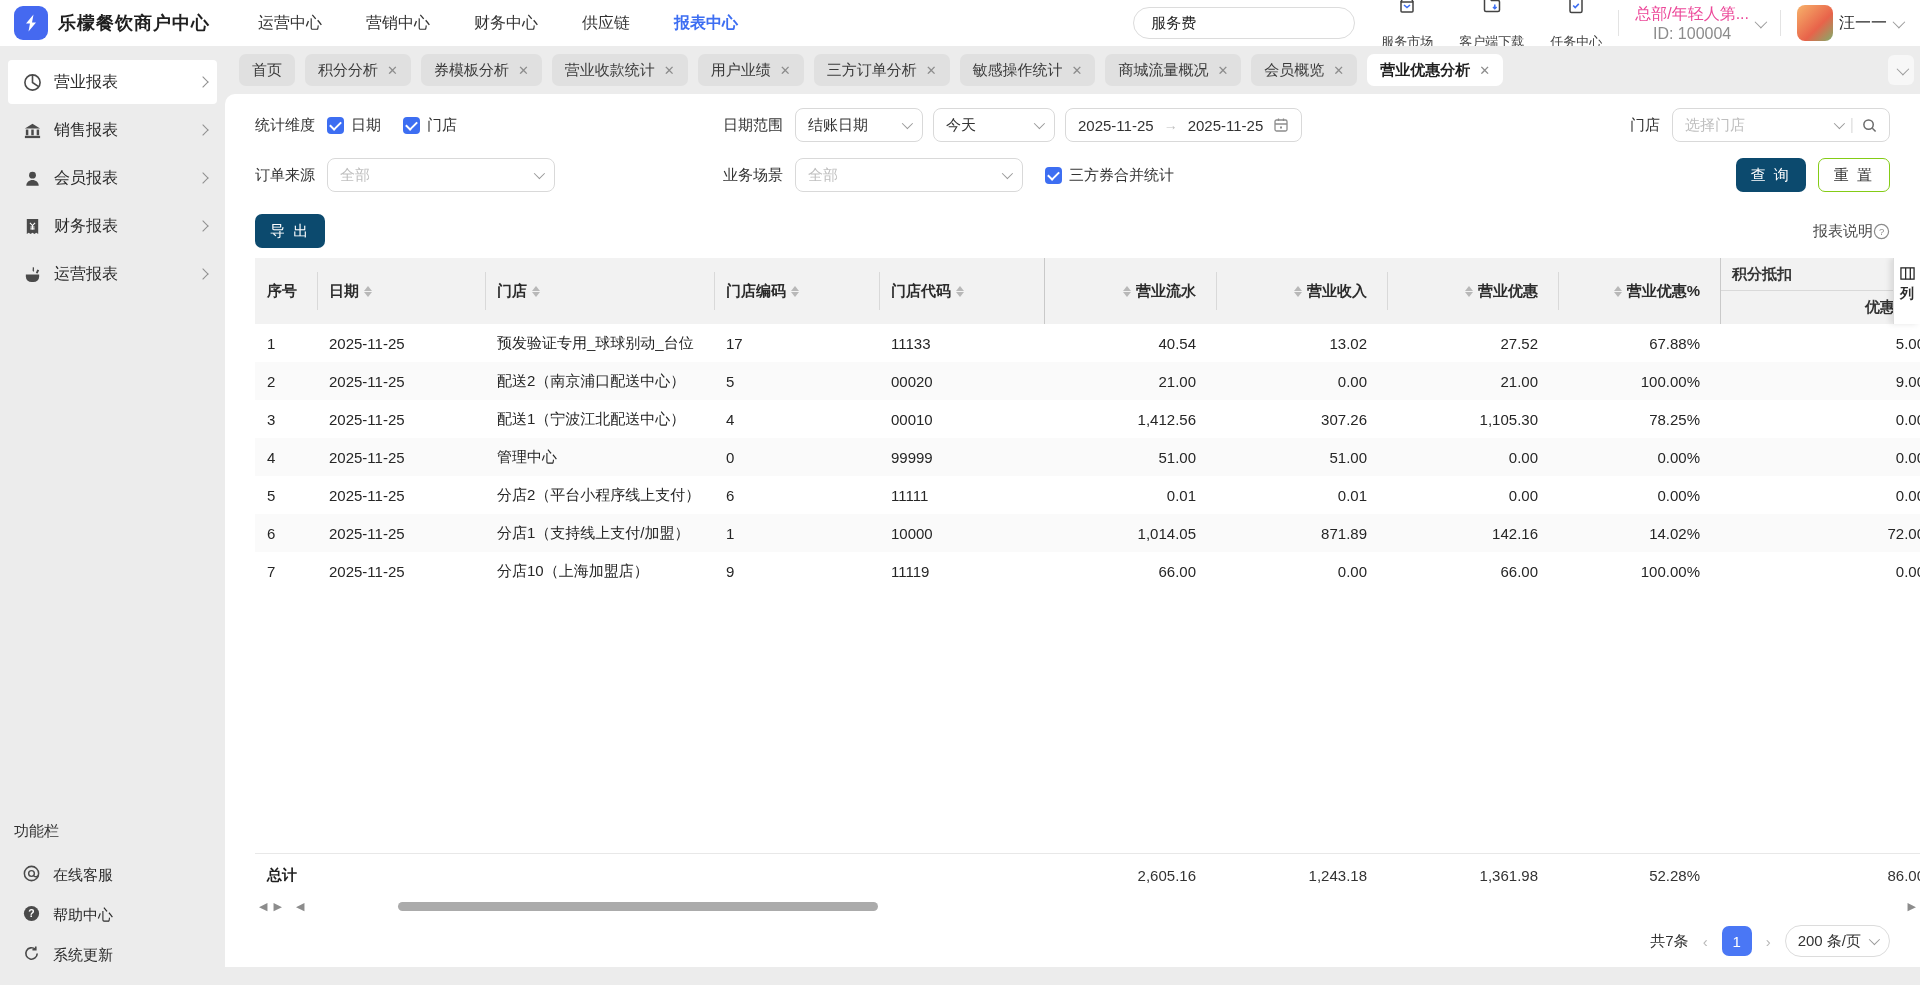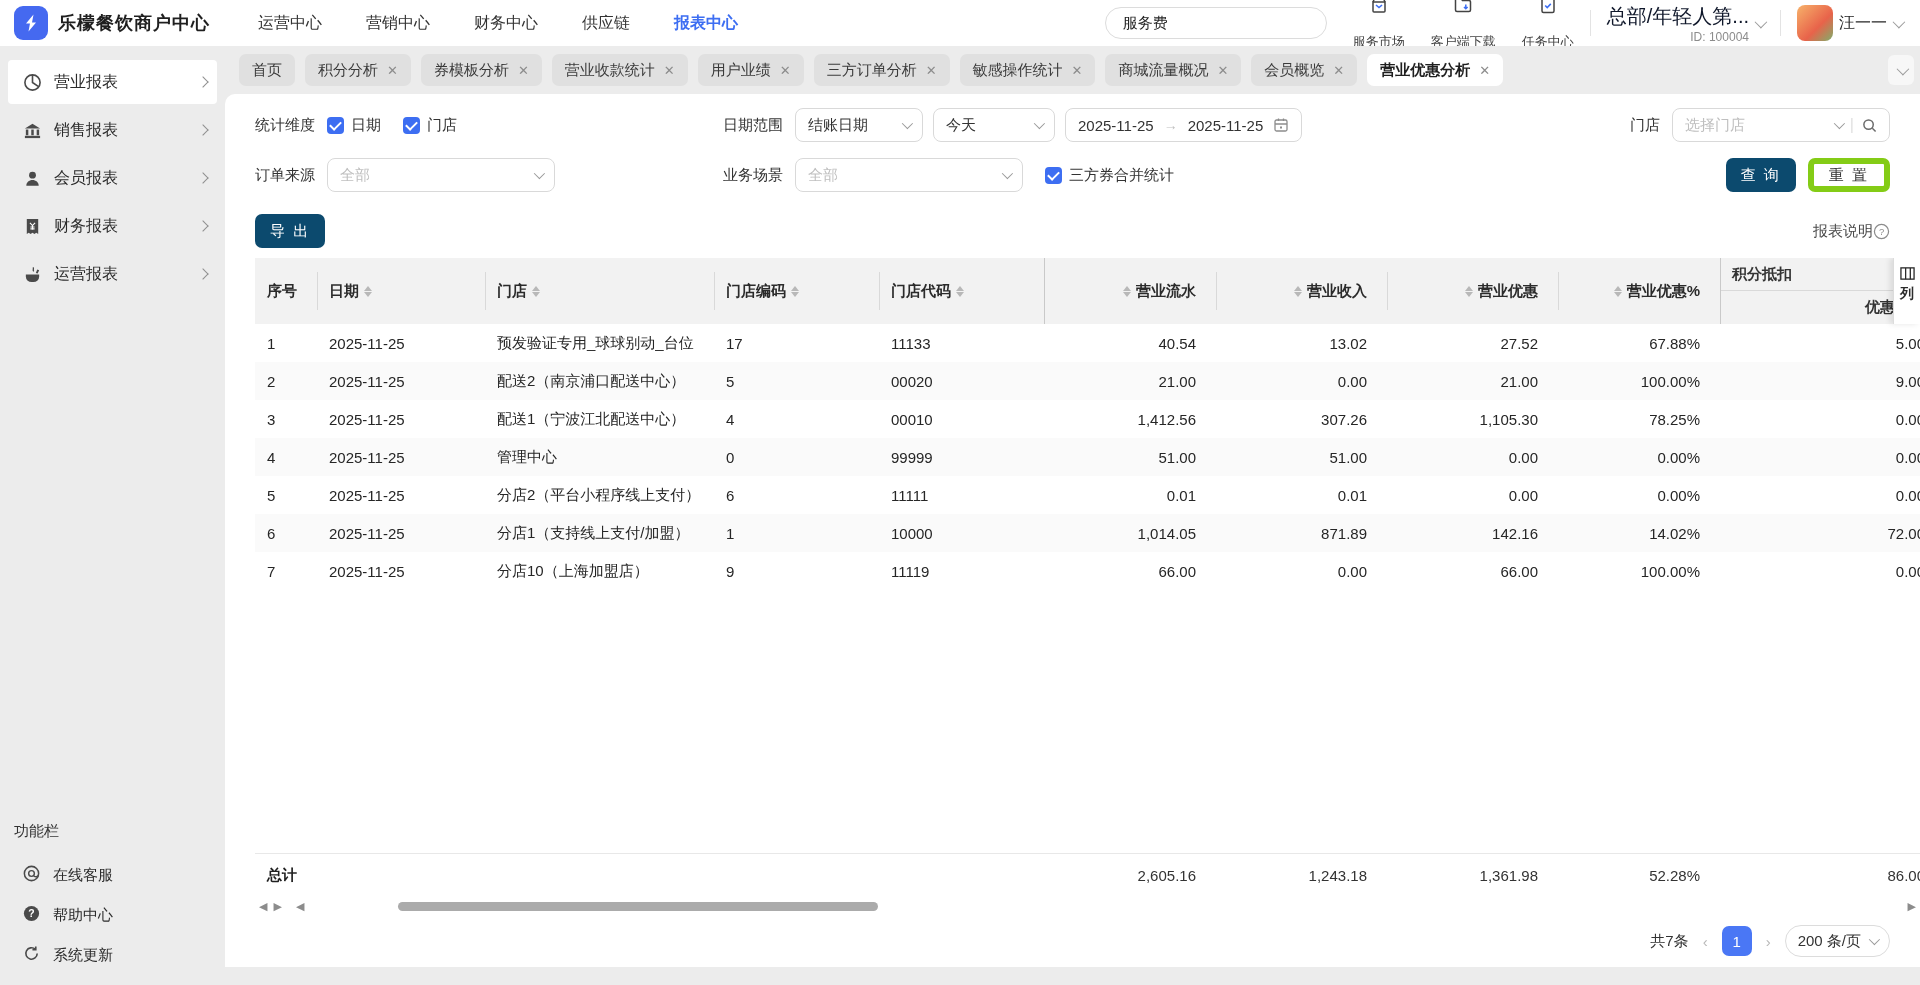--- a/index.html
+++ b/index.html
@@ -14,22 +14,22 @@
   .nav-item { font-size:16px; color:#333; cursor:pointer; white-space:nowrap; }
   .nav-item.active { color:#3d6ef2; font-weight:bold; }
   .top-search { margin-left:auto; width:222px; height:32px; border:1px solid #dcdcdc; border-radius:17px; display:flex; align-items:center; padding:0 10px; gap:7px; }
   .top-search .q { font-size:15px; color:#262626; flex:1; border:none; outline:none; font-family:inherit; }
   .quick-actions { display:flex; gap:26px; margin-left:26px; }
   .qa { display:flex; flex-direction:column; align-items:center; gap:14px; cursor:pointer; }
   .qa .lbl { font-size:13px; color:#434343; white-space:nowrap; }
   .v-div { width:1px; height:26px; background:#e3e3e3; margin:0 16px; }
   .account { display:flex; align-items:center; gap:6px; cursor:pointer; }
   .acct-lines { text-align:center; }
-  .acct-org { font-size:20px; color:#0f172a; white-space:nowrap;text-align:right; }
-  .acct-id { font-size:12px; color:#8c8c8c;text-align:right; }
+  .acct-org { font-size:16px; color:#ec4899; white-space:nowrap;text-align:right; }
+  .acct-id { font-size:16px; color:#8c8c8c; }
   .chev-down { width:9px; height:9px; border-right:1.6px solid #9a9a9a; border-bottom:1.6px solid #9a9a9a; transform:rotate(45deg) translateY(-2px); display:inline-block; }
   .avatar { width:36px; height:36px; border-radius:8px; background:linear-gradient(135deg,#f7b26a,#e8634a 60%,#7fae6b); }
   .user-name { font-size:16px; color:#262626; white-space:nowrap; }
 
   
   .body-wrap { display:flex; height:939px; }
   .sidebar { width:225px; background:#ececec; padding:14px 8px 10px; display:flex; flex-direction:column; flex:none; }
   .side-item { height:44px; display:flex; align-items:center; padding:0 10px 0 14px; border-radius:4px; cursor:pointer; margin-bottom:4px; }
   .side-item.active { background:#fff; }
   .side-item .s-ico { width:20px; height:20px; margin-right:12px; display:flex; align-items:center; justify-content:center; }
@@ -66,21 +66,21 @@
   .sel .sel-val { font-size:15px; color:#333; flex:1; white-space:nowrap; }
   .sel .sel-val.ph { color:#bfbfbf; }
   .sel-chev { width:8px; height:8px; border-right:1.5px solid #9a9a9a; border-bottom:1.5px solid #9a9a9a; transform:rotate(45deg) translateY(-2px); flex:none; }
   .daterange { height:34px; border:1px solid #d9d9d9; border-radius:8px; display:flex; align-items:center; padding:0 12px; gap:10px; margin-left:10px; }
   .d-val { font-size:15px; color:#333; white-space:nowrap; }
   .d-arrow { color:#bfbfbf; font-size:14px; }
   .store-sel { width:218px; }
   .store-sel .pipe { color:#e0e0e0; }
   .btn { height:34px; border-radius:7px; font-size:15px; padding:0 15px; cursor:pointer; display:flex; align-items:center; justify-content:center; letter-spacing:2px; white-space:nowrap; }
   .btn-primary { background:#0c4a6e; color:#fff; border:none; }
-  .btn-plain { background:#fff; color:#333; border:6px solid #84cc16; margin-left:12px; }
+  .btn-plain { background:#fff; color:#333; border:1px solid #84cc16; margin-left:12px; }
 
   .export-row { display:flex; align-items:center; padding:6px 30px 10px 30px; }
   .report-info { margin-left:auto; display:flex; align-items:center; gap:0; font-size:15px; color:#4a4a4a; cursor:pointer; }
 
   
   .table-zone { position:relative; margin-left:30px; overflow:hidden; flex:1; display:flex; flex-direction:column; min-height:0; }
   .tgrid { display:grid; grid-template-columns:62px 168px 229px 165px 165px 172px 171px 171px 162px 225px; }
   .thead { background:#f2f2f2; height:66px; align-items:stretch; position:relative; }
   .th { display:flex; align-items:center; font-size:15px; font-weight:bold; color:#2b2b2b; padding:0 10px 0 12px; position:relative; }
   .th.num { justify-content:flex-end; padding-right:20px; }

